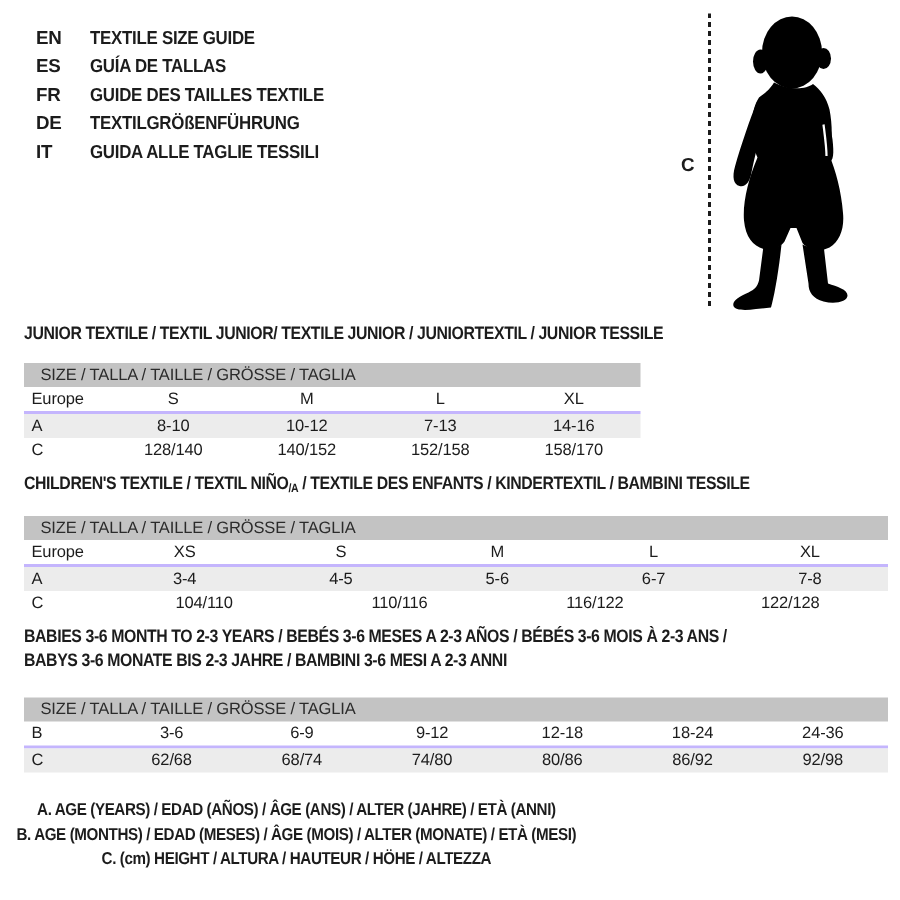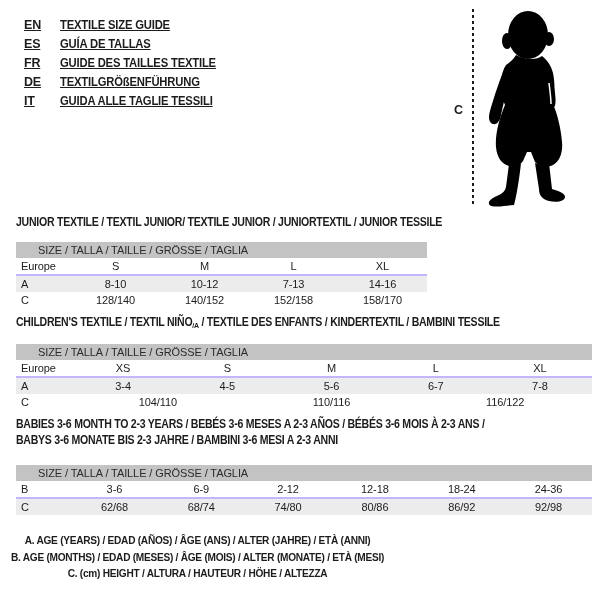--- a/index.html
+++ b/index.html
@@ -1,41 +1,41 @@
 <!DOCTYPE html>
 <html><head>
 <meta charset="utf-8">
 <style>
   html,body{margin:0;padding:0;background:#fff;}
   body{width:600px;height:600px;font-family:"Liberation Sans",sans-serif;color:#1c1c1c;}
   .page{position:relative;width:600px;height:600px;overflow:hidden;background:#fff;}
 
   
   .lang-list{position:absolute;left:24px;top:16px;}
-  .lang-row{display:grid;grid-template-columns:36px auto;height:19px;line-height:19px;text-decoration:underline;}
+  .lang-row{display:grid;grid-template-columns:36px auto;height:19px;line-height:19px;}
   .lang-code,.lang-label{font-size:12.5px;font-weight:700;letter-spacing:-0.2px;white-space:nowrap;}
   .lang-label{transform:scaleX(0.9);transform-origin:0 50%;}
 
   
   .dash-line{position:absolute;left:472px;top:9px;width:2px;height:196px;
     background:repeating-linear-gradient(to bottom,#1b1b1b 0 3px,transparent 3px 6px);}
   .measure-c{position:absolute;left:454px;top:103px;font-size:12.5px;font-weight:700;}
   .baby-svg{position:absolute;left:480px;top:5px;width:110px;height:210px;}
 
   
   .sec-title{position:absolute;left:16px;font-size:12px;font-weight:700;letter-spacing:-0.3px;
     white-space:nowrap;transform:scaleX(0.88);transform-origin:0 50%;}
   .sub{font-size:8px;position:relative;top:2px;}
 
   
   .stable{position:absolute;left:16px;}
   .w-junior{width:411px;}
   .w-wide{width:576px;}
   .size-bar{background:#c3c3c3;height:16px;line-height:16px;font-size:11px;
-    padding-left:22px;color:#2b2b2b;letter-spacing:-0.1px;}
+    padding-left:11px;color:#2b2b2b;letter-spacing:-0.1px;}
   .trow{display:flex;height:16px;line-height:16px;font-size:11px;letter-spacing:-0.1px;}
   .trow.hdr{border-bottom:2px solid #c4b5fd;}
   .trow .lbl{width:50px;padding-left:5px;}
   .trow .cell{flex:1;text-align:center;}
   .shade{background:#ececec;}
 
   
   .notes{position:absolute;left:11px;top:532px;text-align:center;}
   .note-line{font-size:11.5px;font-weight:700;letter-spacing:-0.3px;line-height:16.5px;
     white-space:nowrap;transform:scaleX(0.88);transform-origin:0 50%;}
@@ -127,32 +127,33 @@
       <span class="cell">4-5</span>
       <span class="cell">5-6</span>
       <span class="cell">6-7</span>
       <span class="cell">7-8</span>
     </div>
     <div class="trow">
       <span class="lbl">C</span>
       <span class="cell">104/110</span>
       <span class="cell">110/116</span>
       <span class="cell">116/122</span>
+      <span class="cell">122/128</span>
     </div>
   </div>
 
   <div class="sec-title" style="top:417px;">BABIES 3-6 MONTH TO 2-3 YEARS / BEBÉS 3-6 MESES A 2-3 AÑOS / BÉBÉS 3-6 MOIS À 2-3 ANS /</div>
   <div class="sec-title" style="top:433px;">BABYS 3-6 MONATE BIS 2-3 JAHRE / BAMBINI 3-6 MESI A 2-3 ANNI</div>
   <div class="stable w-wide" style="top:465px;">
     <div class="size-bar">SIZE / TALLA / TAILLE / GRÖSSE / TAGLIA</div>
     <div class="trow hdr">
       <span class="lbl">B</span>
       <span class="cell">3-6</span>
       <span class="cell">6-9</span>
-      <span class="cell">2-12</span>
+      <span class="cell">9-12</span>
       <span class="cell">12-18</span>
       <span class="cell">18-24</span>
       <span class="cell">24-36</span>
     </div>
     <div class="trow shade">
       <span class="lbl">C</span>
       <span class="cell">62/68</span>
       <span class="cell">68/74</span>
       <span class="cell">74/80</span>
       <span class="cell">80/86</span>

